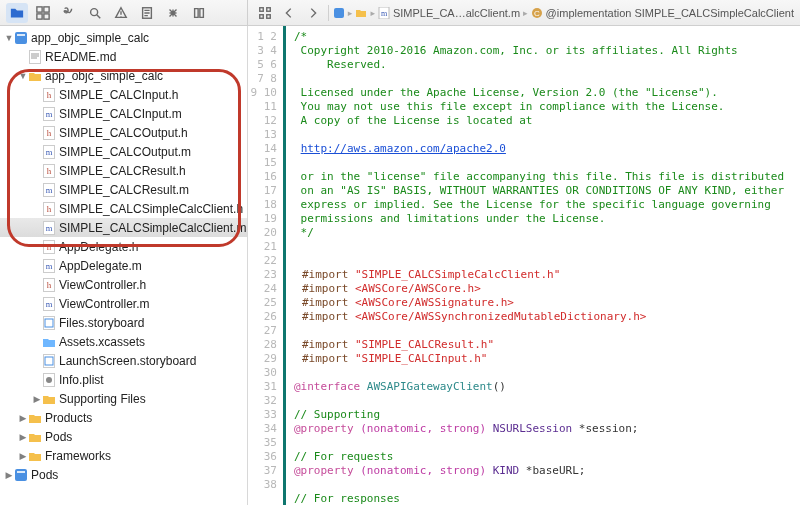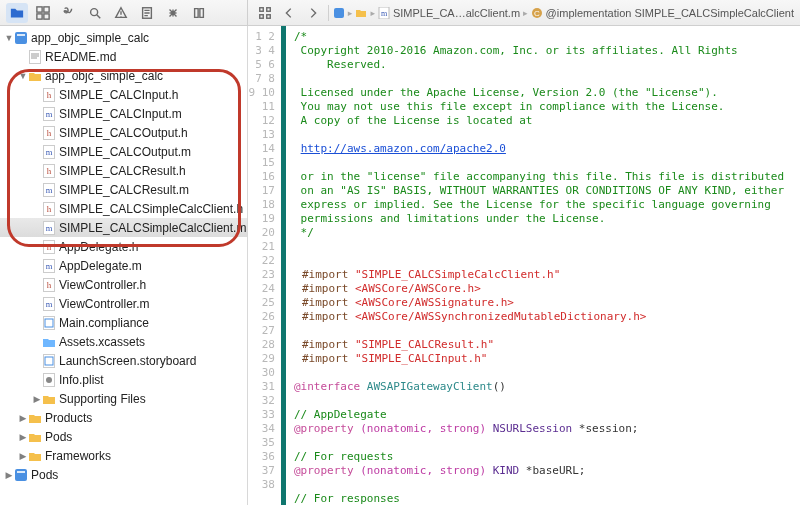--- a/index.html
+++ b/index.html
@@ -107,21 +107,21 @@
   .editor-wrap { flex:1; display:flex; overflow:hidden;}
   .gutter {
     width: 38px;
     background: #fff;
     text-align: right;
     padding: 4px 6px 4px 0;
     color: #b8b8b8;
     font-family: Menlo, Monaco, monospace;
     font-size: 11px;
     line-height: 14px;
-    border-right: 5px solid #0f766e;
+    border-right: 3px solid #0f766e;
   }
   .code {
     flex:1;
     padding: 4px 8px;
     font-family: Menlo, Monaco, monospace;
     font-size: 11px;
     line-height: 14px;
     white-space: pre;
     overflow: hidden;
   }
@@ -408,21 +408,21 @@
         </div>
         <div class="row">
           <span class="indent" style="width: 28px;"></span>
           <span class="disc"></span>
           <span class="fi">
             <svg viewBox="0 0 14 14">
               <rect x="1.5" y="0.5" width="11" height="13" fill="#fff" stroke="#ccc"></rect>
               <rect x="3" y="3" width="8" height="8" fill="none" stroke="#4a90e2"></rect>
             </svg>
           </span>
-          <span class="lbl">Main.compliance</span>
+          <span class="lbl">Files.storyboard</span>
         </div>
         <div class="row">
           <span class="indent" style="width: 28px;"></span>
           <span class="disc"></span>
           <span class="fi">
             <svg viewBox="0 0 14 14">
               <path d="M1 4h5l1 1h6v7H1z" fill="#6fb7ff"></path>
             </svg>
           </span>
           <span class="lbl">Assets.xcassets</span>
@@ -564,21 +564,21 @@
 <span class="mac">#import</span> <span class="str">"SIMPLE_CALCSimpleCalcClient.h"</span>
 <span class="mac">#import</span> <span class="sys">&lt;AWSCore/AWSCore.h&gt;</span>
 <span class="mac">#import</span> <span class="sys">&lt;AWSCore/AWSSignature.h&gt;</span>
 <span class="mac">#import</span> <span class="sys">&lt;AWSCore/AWSSynchronizedMutableDictionary.h&gt;</span>
 
 <span class="mac">#import</span> <span class="str">"SIMPLE_CALCResult.h"</span>
 <span class="mac">#import</span> <span class="str">"SIMPLE_CALCInput.h"</span>
 
 <span class="kw">@interface</span> <span class="id">AWSAPIGatewayClient</span><span>()</span>
 
-<span class="cmt">// AppDelegate</span>
+<span class="cmt">// Supporting</span>
 <span class="kw">@property</span> <span class="kw2">(nonatomic, strong)</span> <span class="cls">NSURLSession</span> <span>*session;</span>
 
 <span class="cmt">// For requests</span>
 <span class="kw">@property</span> <span class="kw2">(nonatomic, strong)</span> <span class="cls">KIND</span><span> *baseURL;</span>
 
 <span class="cmt">// For responses</span>
   
   
 
 </div>

